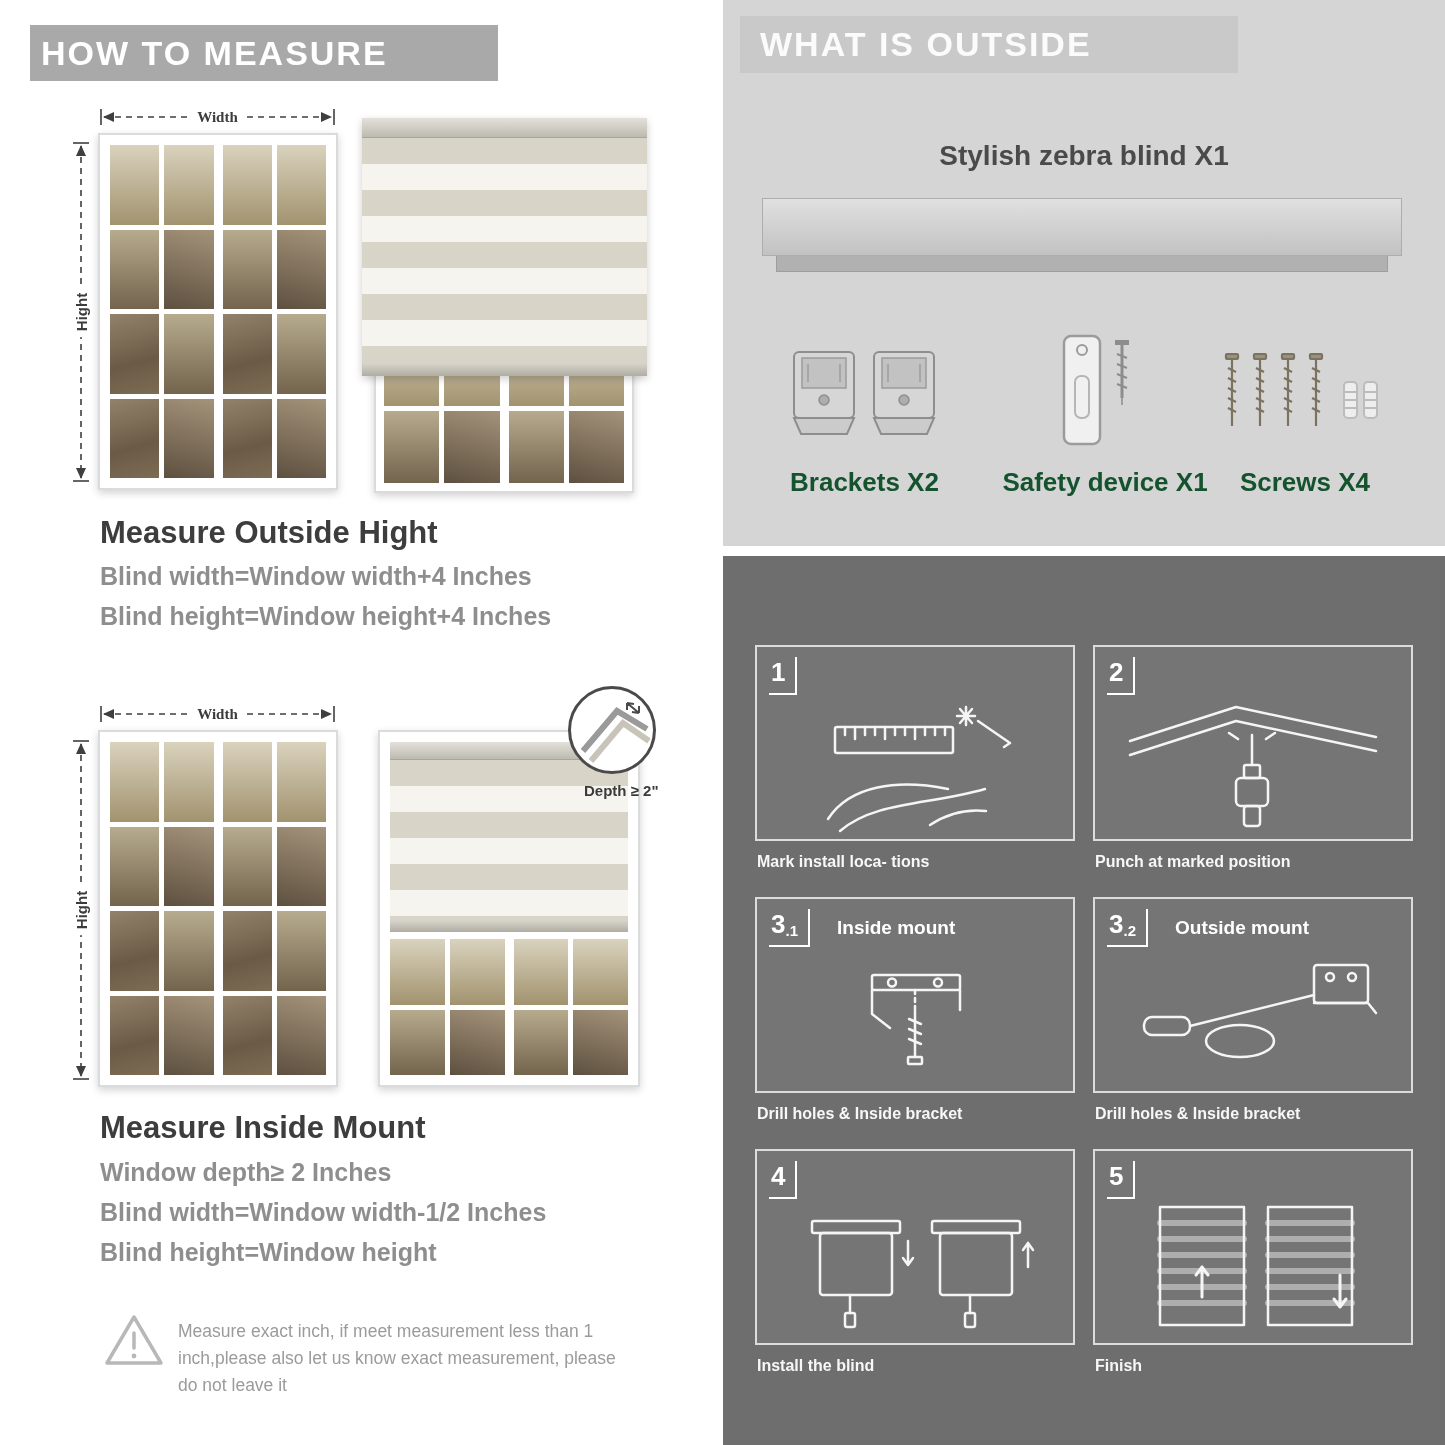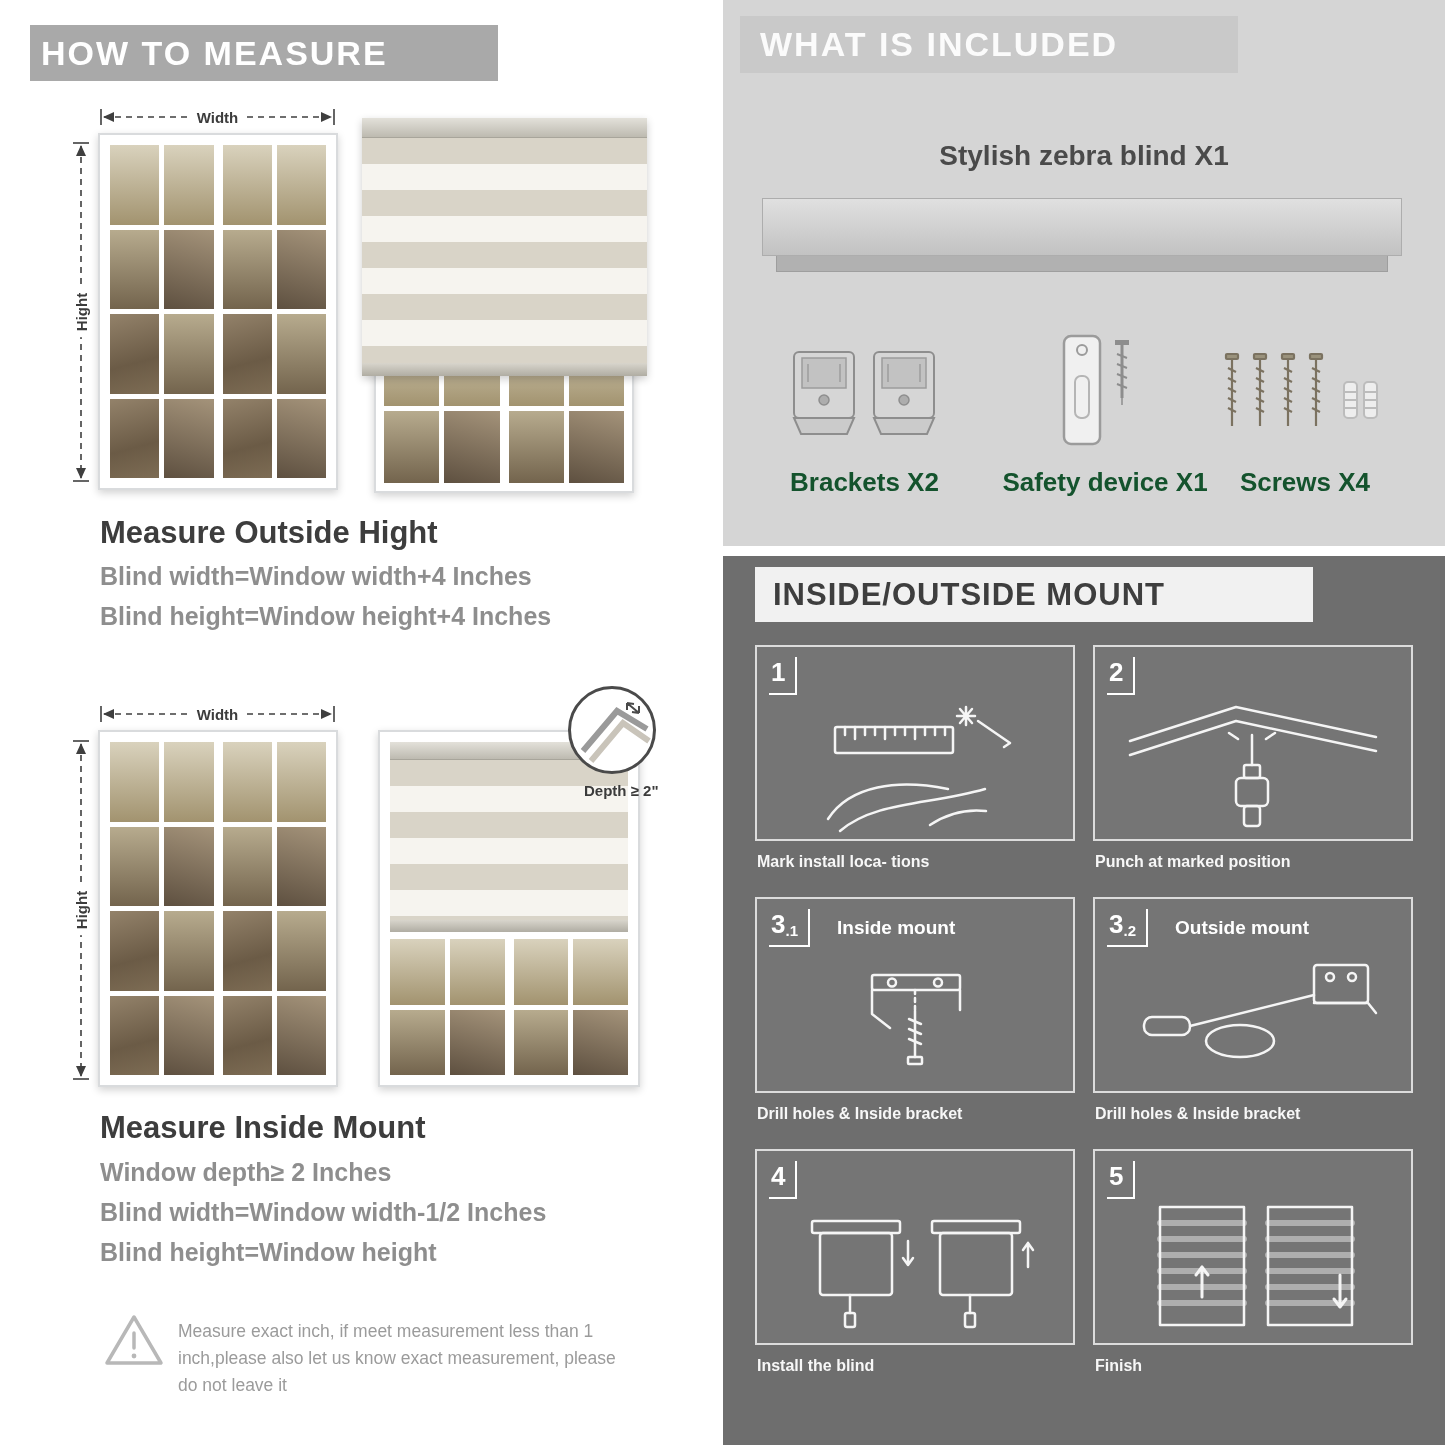--- a/index.html
+++ b/index.html
@@ -42,21 +42,21 @@
   .zebra-head   { height:20px; background:linear-gradient(180deg,#e3e1da,#bdbab0); border-bottom:1px solid #a8a59b; }
   .zebra-strip  { background:repeating-linear-gradient(180deg,#d9d4c8 0px,#d9d4c8 26px,#f6f4ef 26px,#f6f4ef 52px); }
   .zebra-foot   { height:13px; background:linear-gradient(180deg,#d8d5cc,#b0ada3); }
   .zebra-shadow { box-shadow:0 3px 8px rgba(0,0,0,0.2); }
 
   
   .harrow { height:18px; }
   .harrow svg, .varrow svg { display:block; }
   .harrow-label {
     position:absolute; left:50%; top:50%; transform:translate(-50%,-50%);
-    font-size:15px; font-weight:bold; color:#3c3c3c; background:#fff; padding:0 6px; white-space:nowrap;
+    font-size:15px; font-weight:bold; color:#3c3c3c; background:#fff; padding:0 6px; white-space:nowrap;font-family:Liberation Serif, serif;
   }
   .varrow { width:18px; }
   .varrow-label {
     position:absolute; left:50%; top:50%;
     transform:translate(-50%,-50%) rotate(-90deg);
     font-size:15px; font-weight:bold; color:#3c3c3c; background:#fff; padding:0 6px; white-space:nowrap;
   }
   .arrow-stroke { stroke:#3f3f3f; stroke-width:1.6; fill:none; }
   .arrow-fill { fill:#3f3f3f; }
 
@@ -279,21 +279,21 @@
 <div class="abs formula" style="left:100px; top:1238px;">Blind height=Window height</div>
 
 <svg class="abs" style="left:103px; top:1312px;" width="62" height="58" viewBox="0 0 62 58">
   <path d="M31 5 L58 51 L4 51 Z" stroke="#b8b8b8" stroke-width="3.5" fill="none" stroke-linejoin="round"></path>
   <line x1="31" y1="21" x2="31" y2="36" stroke="#b8b8b8" stroke-width="3.5" stroke-linecap="round"></line>
   <circle cx="31" cy="44" r="2.4" fill="#b8b8b8"></circle>
 </svg>
 <div class="abs warn-text" style="left:178px; top:1318px; width:445px;">Measure exact inch, if meet measurement less than 1 inch,please also let us know exact measurement, please do not leave it</div>
 
 <div class="abs included-panel">
-  <div class="abs included-banner">WHAT IS INCLUDED</div>
+  <div class="abs included-banner">WHAT IS OUTSIDE</div>
 
   <div class="abs product-label">Stylish zebra blind X1</div>
 
   <div class="abs headrail-main"></div>
   <div class="abs headrail-lip"></div>
 
   <svg class="abs" style="left:69px; top:342px;" width="145" height="105" viewBox="0 0 145 105">
     <g>
       <rect x="2" y="10" width="60" height="66" rx="5" fill="#d6d6d6" stroke="#8e8e8e" stroke-width="2"></rect>
       <rect x="10" y="16" width="44" height="30" fill="#c2c2c2" stroke="#9c9c9c" stroke-width="1.5"></rect>
@@ -356,21 +356,20 @@
       <path d="M146,44 h13 M146,52 h13 M146,60 h13" fill="none"></path>
     </g>
   </svg>
 
   <div class="abs included-item-label" style="left:29px; width:225px;">Brackets X2</div>
   <div class="abs included-item-label" style="left:262px; width:240px;">Safety device X1</div>
   <div class="abs included-item-label" style="left:502px; width:160px;">Screws X4</div>
 </div>
 
 <div class="abs mount-panel">
-  <div class="abs mount-banner">INSIDE/OUTSIDE MOUNT</div>
 
   <div class="abs steps-grid">
 
     <div class="step">
       <div class="step-box">
         <div class="step-badge">
           <span class="n">1</span><span class="s"></span>
         </div>
         <span class="step-inline"></span>
         <svg class="step-ill" width="270" height="140" viewBox="0 0 270 140">

